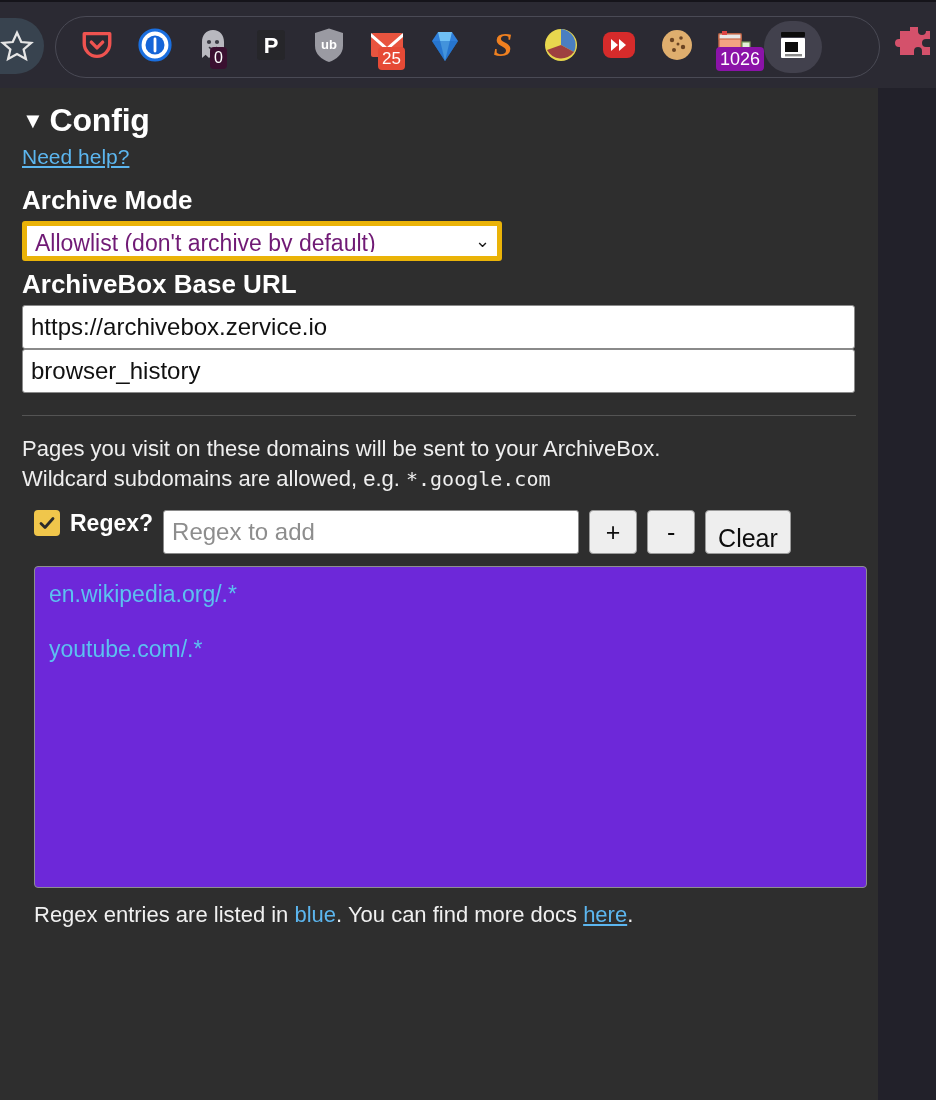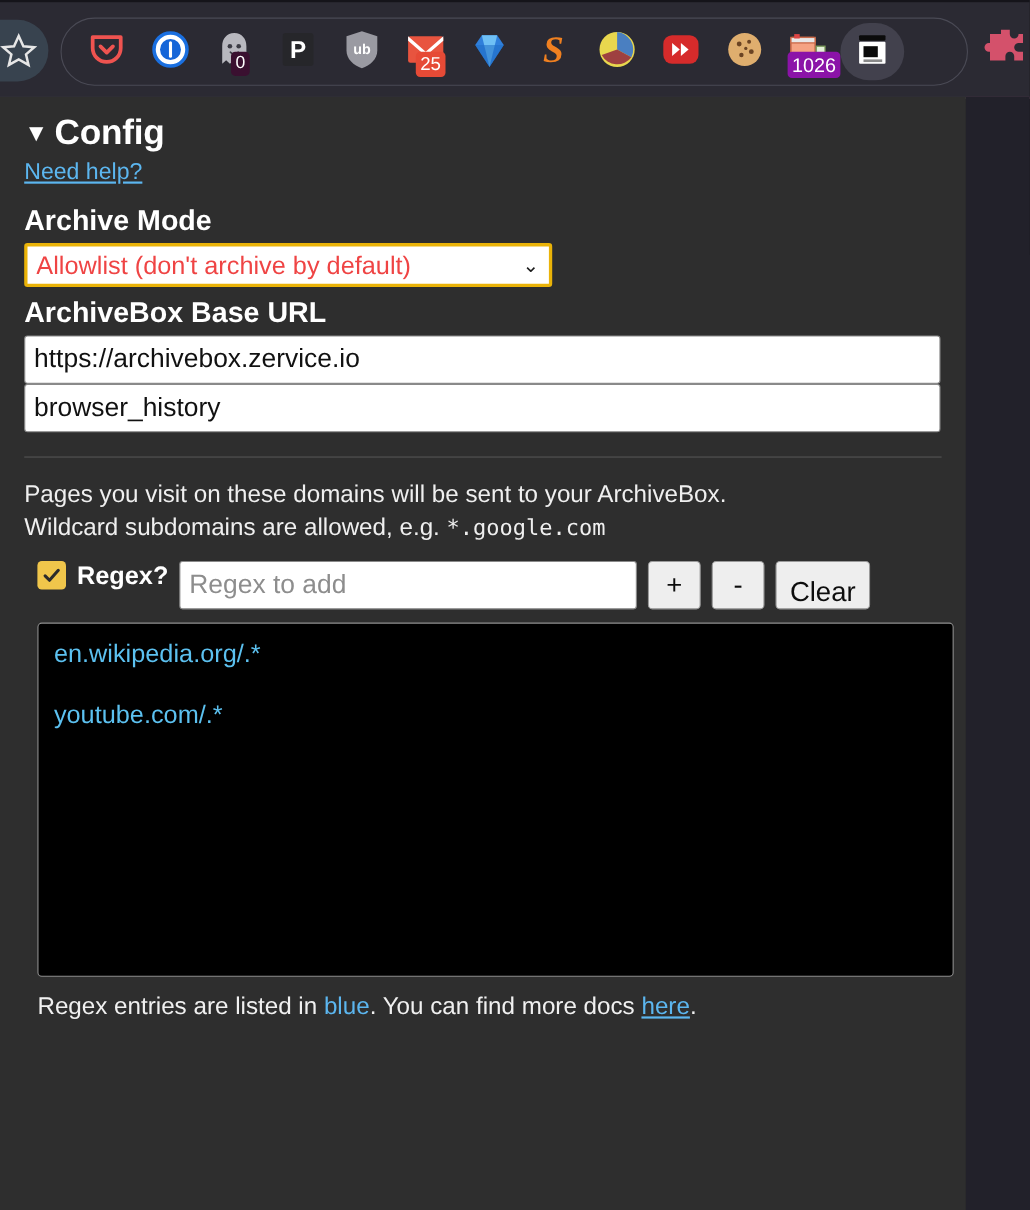--- a/index.html
+++ b/index.html
@@ -116,22 +116,22 @@
     font-size: 26px;
     font-weight: bold;
     color: #ffffff;
     margin: 8px 0 5px 0;
   }
 
   select.cfg-select {
     font-family: "Liberation Sans", sans-serif;
     font-size: 23px;
     background: #ffffff;
-    color: #ef4444;
-    border: 3px solid #eab308;
+    color: #701a75;
+    border: 5px solid #eab308;
     border-radius: 3px;
     padding: 4px 30px 4px 8px;
     height: 40px;
     width: 480px;
     appearance: none;
     -webkit-appearance: none;
   }
   .select-wrap { position: relative; display: inline-block; }
   .select-wrap .chev {
     position: absolute; right: 12px; top: 9px;
@@ -218,21 +218,21 @@
     cursor: pointer;
     line-height: 1;
   }
   .btn.square { width: 48px; padding: 0; }
 
   
   #domains-box {
     margin: 6px 12px 0 12px;
     width: 833px;
     height: 322px;
-    background: #000000;
+    background: #6d28d9;
     border: 1px solid #8e8e8e;
     border-radius: 4px;
     padding: 14px 14px 0 14px;
     overflow: hidden;
   }
   .domain-entry {
     color: #5cc1f0;
     font-size: 23px;
     margin-bottom: 28px;
     cursor: pointer;

